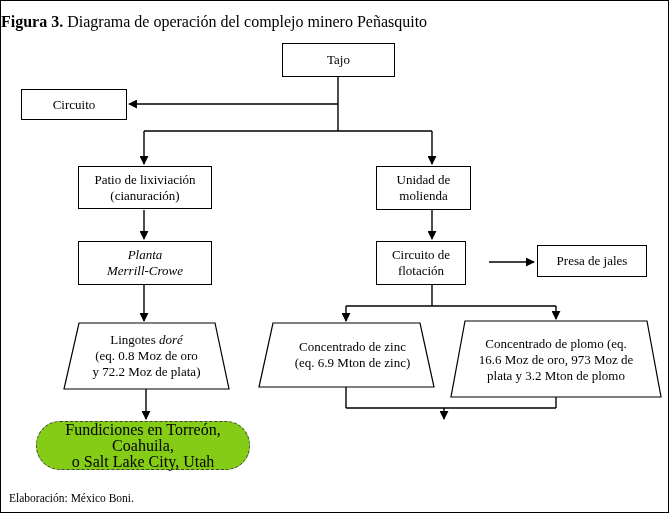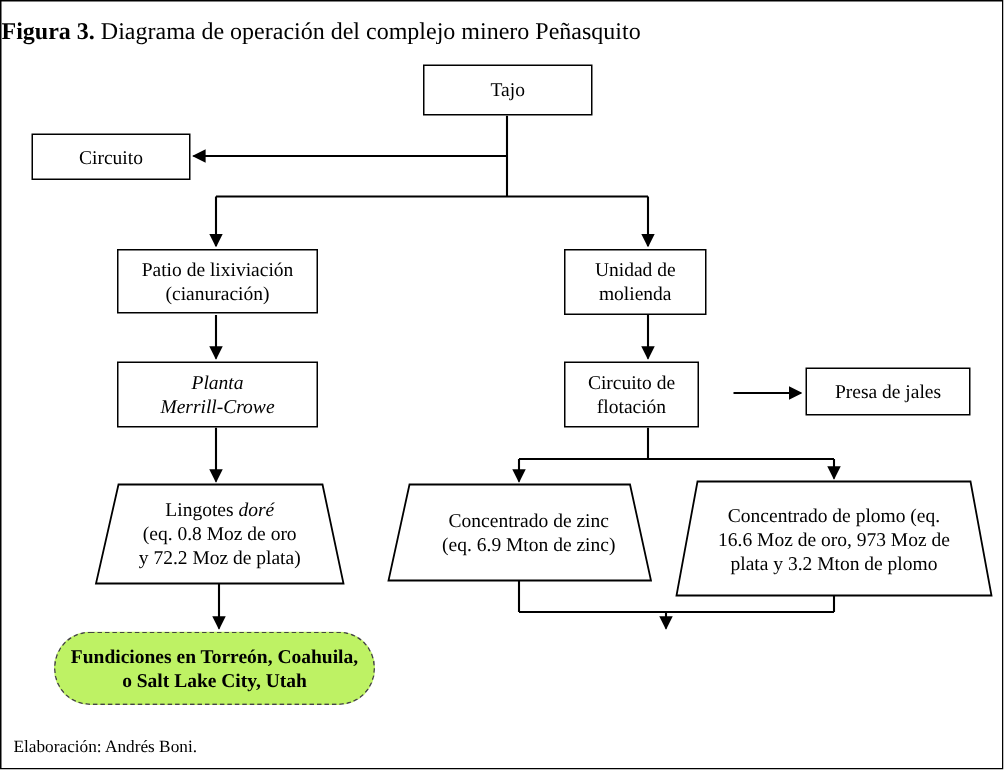--- a/index.html
+++ b/index.html
@@ -32,24 +32,24 @@
     position: absolute;
     display: flex; flex-direction: column; align-items: center; justify-content: center;
     text-align: center;
     font-size: 13px; line-height: 16px;
   }
   .dashed {
     position: absolute;
     box-sizing: border-box;
     border: 1px dashed #444;
     border-radius: 24px;
-    background: #bef264;
+    background: #84cc16;
     display: flex; align-items: center; justify-content: center;
     text-align: center;
-    font-size: 13px; line-height: 16px; font-weight: bold;
+    font-size: 16px; line-height: 16px;
   }
   .ml { white-space: pre-line; }
   .footer {
     position: absolute; left: 8px; top: 491px;
     font-size: 11.5px;
   }
 </style>
 </head>
 <body>
 
@@ -138,15 +138,15 @@
 16.6 Moz de oro, 973 Moz de
 plata y 3.2 Mton de plomo</span>
   </div>
 
   <div class="dashed" style="left:35px; top:420px; width:214px; height:49px;">
     <span class="ml">Fundiciones en Torreón, Coahuila,
 o Salt Lake City, Utah</span>
   </div>
 
 
-  <div class="footer">Elaboración: Andrés Boni.</div>
+  <div class="footer">Elaboración: México Boni.</div>
 
 </div>
 
 </body></html>

